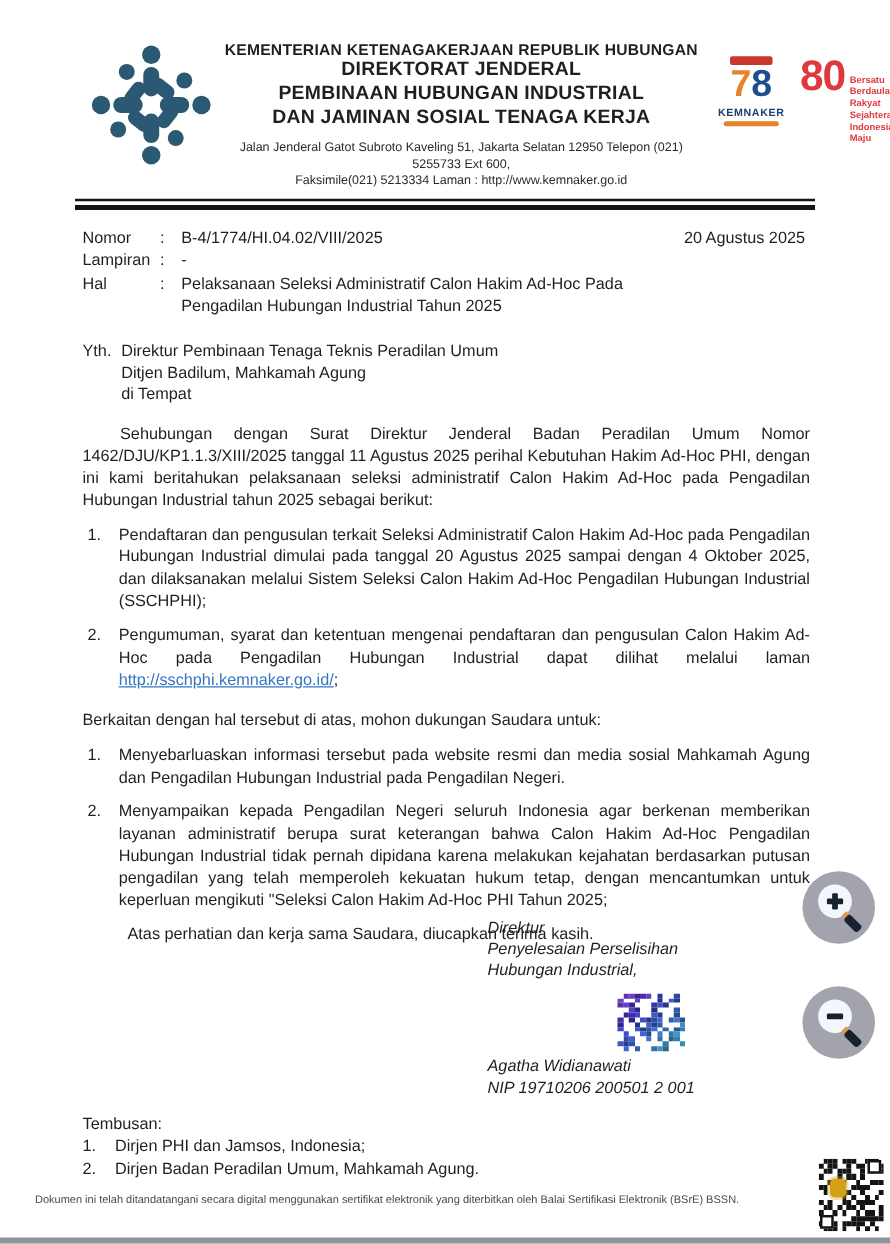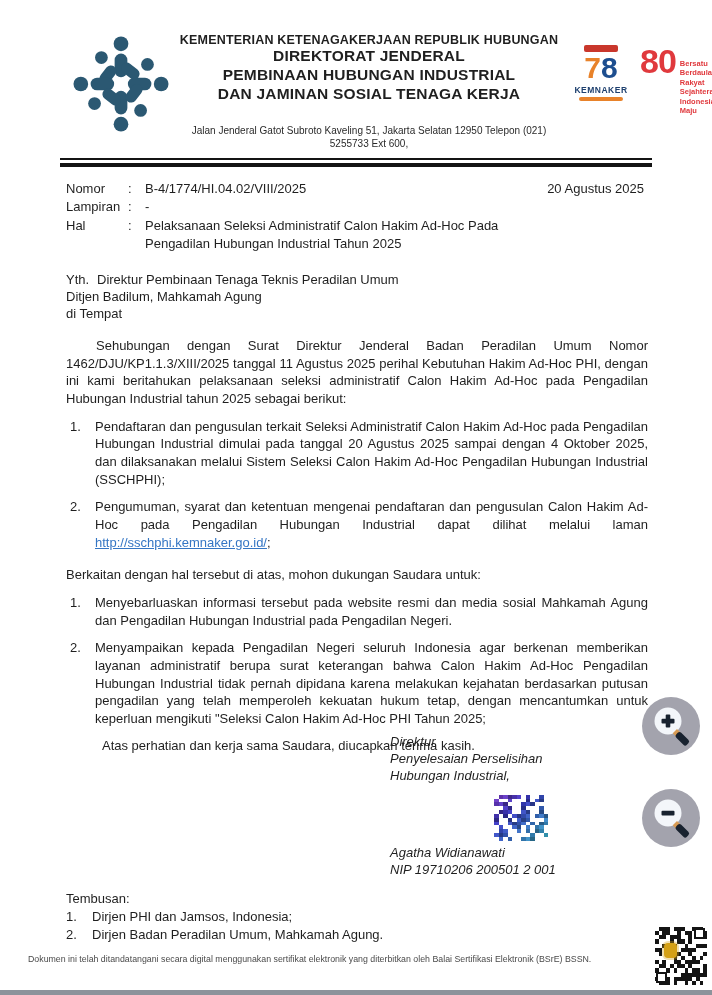--- a/index.html
+++ b/index.html
@@ -10,21 +10,21 @@
     -webkit-font-smoothing:antialiased;
   }
   .page{position:absolute;inset:0;}
 
   
   .letterhead{display:flex;align-items:flex-start;padding:33px 10px 0 72px;}
   .lh-logo{flex:none;width:100px;margin-top:2px;}
   .lh-center{flex:none;width:382px;text-align:center;margin-left:6px;}
   .lh-ministry{font-size:12.5px;font-weight:bold;letter-spacing:.2px;}
   .lh-dj{font-size:15.5px;font-weight:bold;line-height:1.22;letter-spacing:.2px;}
-  .lh-addr{font-size:10px;line-height:1.3;margin-top:20px;color:#2a2a2a;}
+  .lh-addr{font-size:10px;line-height:1.3;margin-top:8px;color:#2a2a2a;}
   .lh-right{flex:none;display:flex;gap:8px;margin-left:10px;margin-top:12px;}
   .logo78{width:62px;text-align:center;}
   .logo78 .ribbon{width:34px;height:7px;background:#c9372c;border-radius:2px;margin:0 auto 1px;}
   .logo78 .num{font-size:30px;font-weight:900;color:#1d4e8f;line-height:1;position:relative;}
   .logo78 .num i{font-style:normal;color:#e8822a;}
   .logo78 .kem{font-size:8.5px;font-weight:bold;color:#1d3f6e;letter-spacing:.5px;margin-top:2px;}
   .logo78 .tag{width:44px;height:4px;margin:2px auto 0;background:#e8822a;border-radius:2px;}
   .logo80{width:78px;display:flex;gap:4px;align-items:flex-start;}
   .logo80 .num{font-size:34px;font-weight:900;color:#e0393d;line-height:.95;letter-spacing:-1px;}
   .logo80 .txt{font-size:7.5px;font-weight:bold;color:#e0393d;line-height:1.25;margin-top:14px;}
@@ -36,21 +36,21 @@
   .meta-row{display:flex;}
   .ml{width:62px;flex:none;}
   .colon{width:17px;flex:none;}
   .mv{flex:1;}
   .date{position:absolute;right:2px;top:0;}
 
   
   .recipient{margin:17px 64px 0 66px;font-size:13px;line-height:1.32;}
   .recipient .row1{display:flex;}
   .recipient .yth{width:31px;flex:none;}
-  .recipient .ind{}
+  .recipient .ind{margin-left:31px;}
 
   
   .para{margin:15px 64px 0 66px;font-size:13px;line-height:1.36;text-align:justify;}
   .opening{text-indent:30px;}
   .li{display:flex;margin:10px 64px 0 70px;font-size:13px;line-height:1.36;}
   .li .num{width:25px;flex:none;}
   .li .txt{flex:1;text-align:justify;}
   a.doc-link{color:#3576c4;text-decoration:underline;cursor:pointer;}
   .closing{margin:10px 64px 0 102px;font-size:13px;}
 
@@ -103,20 +103,21 @@
       </svg>
     </div>
 
     <div class="lh-center">
       <div class="lh-ministry">KEMENTERIAN KETENAGAKERJAAN REPUBLIK HUBUNGAN</div>
       <div class="lh-dj">DIREKTORAT JENDERAL</div>
       <div class="lh-dj">PEMBINAAN HUBUNGAN INDUSTRIAL</div>
       <div class="lh-dj">DAN JAMINAN SOSIAL TENAGA KERJA</div>
       <div class="lh-addr">
         <div>Jalan Jenderal Gatot Subroto Kaveling 51, Jakarta Selatan 12950 Telepon (021) 5255733 Ext 600,</div>
+        <div>Faksimile(021) 5213334  Laman : http://www.kemnaker.go.id</div>
       </div>
     </div>
 
     <div class="lh-right">
       <div class="logo78">
         <div class="ribbon"></div>
         <div class="num"><i>7</i><span>8</span></div>
         <div class="kem">KEMNAKER</div>
         <div class="tag"></div>
       </div>

